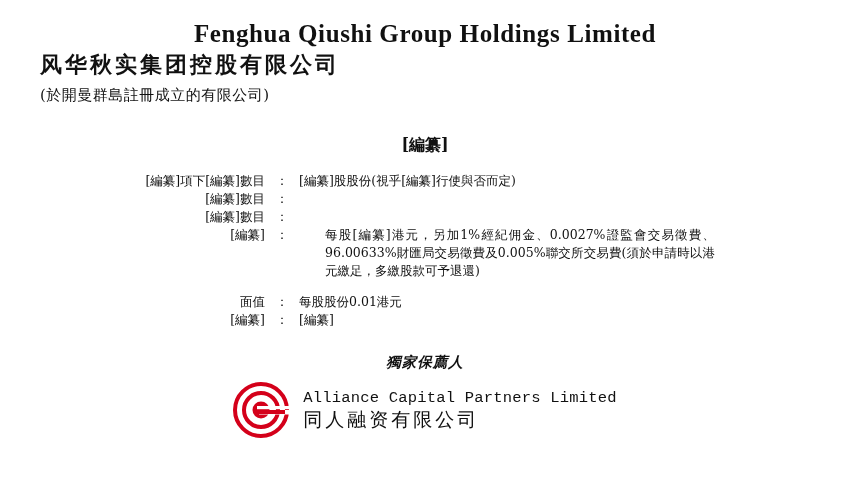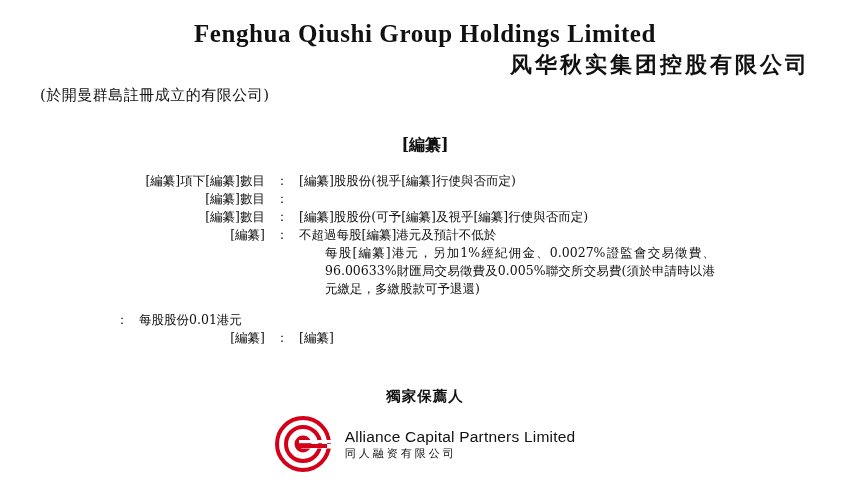--- a/index.html
+++ b/index.html
@@ -24,21 +24,21 @@
   .title-en {
     text-align: center;
     font-family: "Liberation Serif", serif;
     font-weight: bold;
     font-size: 25px;
     letter-spacing: 0.6px;
     color: #111;
     margin: 6px 0 2px 0;
   }
   .title-cn {
-    text-align: right;
+    text-align: left;
     font-family: "DejaVu Serif", serif;
     font-weight: bold;
     font-size: 22px;
     letter-spacing: 3px;
     color: #111;
     margin: 2px 0 6px 0;
   }
   .subtitle-cn {
     font-family: "DejaVu Serif", serif;
     font-size: 15px;
@@ -89,22 +89,23 @@
   }
   .row-gap {
     height: 13px;
   }
   .sponsor-head {
     text-align: center;
     font-family: "DejaVu Serif", serif;
     font-weight: bold;
     font-size: 14.5px;
     letter-spacing: 1px;
-    margin: 40px 0 10px 0;
-    color: #111;
+    margin: 24px 0 10px 0;
+    color: #111;
+    font-style: italic;
   }
   .logo-block {
     display: flex;
     align-items: center;
     justify-content: center;
     gap: 14px;
     margin-top: 6px;
   }
   .logo-mark {
     width: 56px;
@@ -112,28 +113,28 @@
     flex: 0 0 56px;
     position: relative;
   }
   .logo-names {
     display: flex;
     flex-direction: column;
     justify-content: center;
     line-height: 1.22;
   }
   .logo-en {
-    font-family: Liberation Sans, sans-serif;
+    font-family: Liberation Mono, monospace;
     font-size: 15.5px;
     color: #111;
     letter-spacing: 0.2px;
   }
   .logo-cn {
     font-family: Liberation Sans, sans-serif;
-    font-size: 11px;
+    font-size: 19px;
     letter-spacing: 3px;
     color: #111;
   }
 </style>
 </head>
 <body>
 
 <div class="page">
 
   <div class="title-en">Fenghua Qiushi Group Holdings Limited</div>
@@ -151,35 +152,34 @@
     </div>
 
     <div class="term-row">
       <div class="term-label">[編纂]數目</div>
       <div class="term-colon">：</div>
     </div>
 
     <div class="term-row">
       <div class="term-label">[編纂]數目</div>
       <div class="term-colon">：</div>
-      <div class="term-value">[編纂]股股份(可予[編纂]及視乎[編纂]行使與否而定)</div>
     </div>
 
     <div class="term-row">
       <div class="term-label">[編纂]</div>
       <div class="term-colon">：</div>
       <div class="term-value">
-        <span>不超過每股[編纂]港元及預計不低於</span>
         <span class="cont">每股[編纂]港元，另加1%經紀佣金、0.0027%證監會交易徵費、96.00633%財匯局交易徵費及0.005%聯交所交易費(須於申請時以港元繳足，多繳股款可予退還)</span>
       </div>
     </div>
 
     <div class="row-gap"></div>
 
     <div class="term-row">
+      <div class="term-label">面值</div>
       <div class="term-colon">：</div>
       <div class="term-value">每股股份0.01港元</div>
     </div>
 
     <div class="term-row">
       <div class="term-label">[編纂]</div>
       <div class="term-colon">：</div>
       <div class="term-value">[編纂]</div>
     </div>
 

